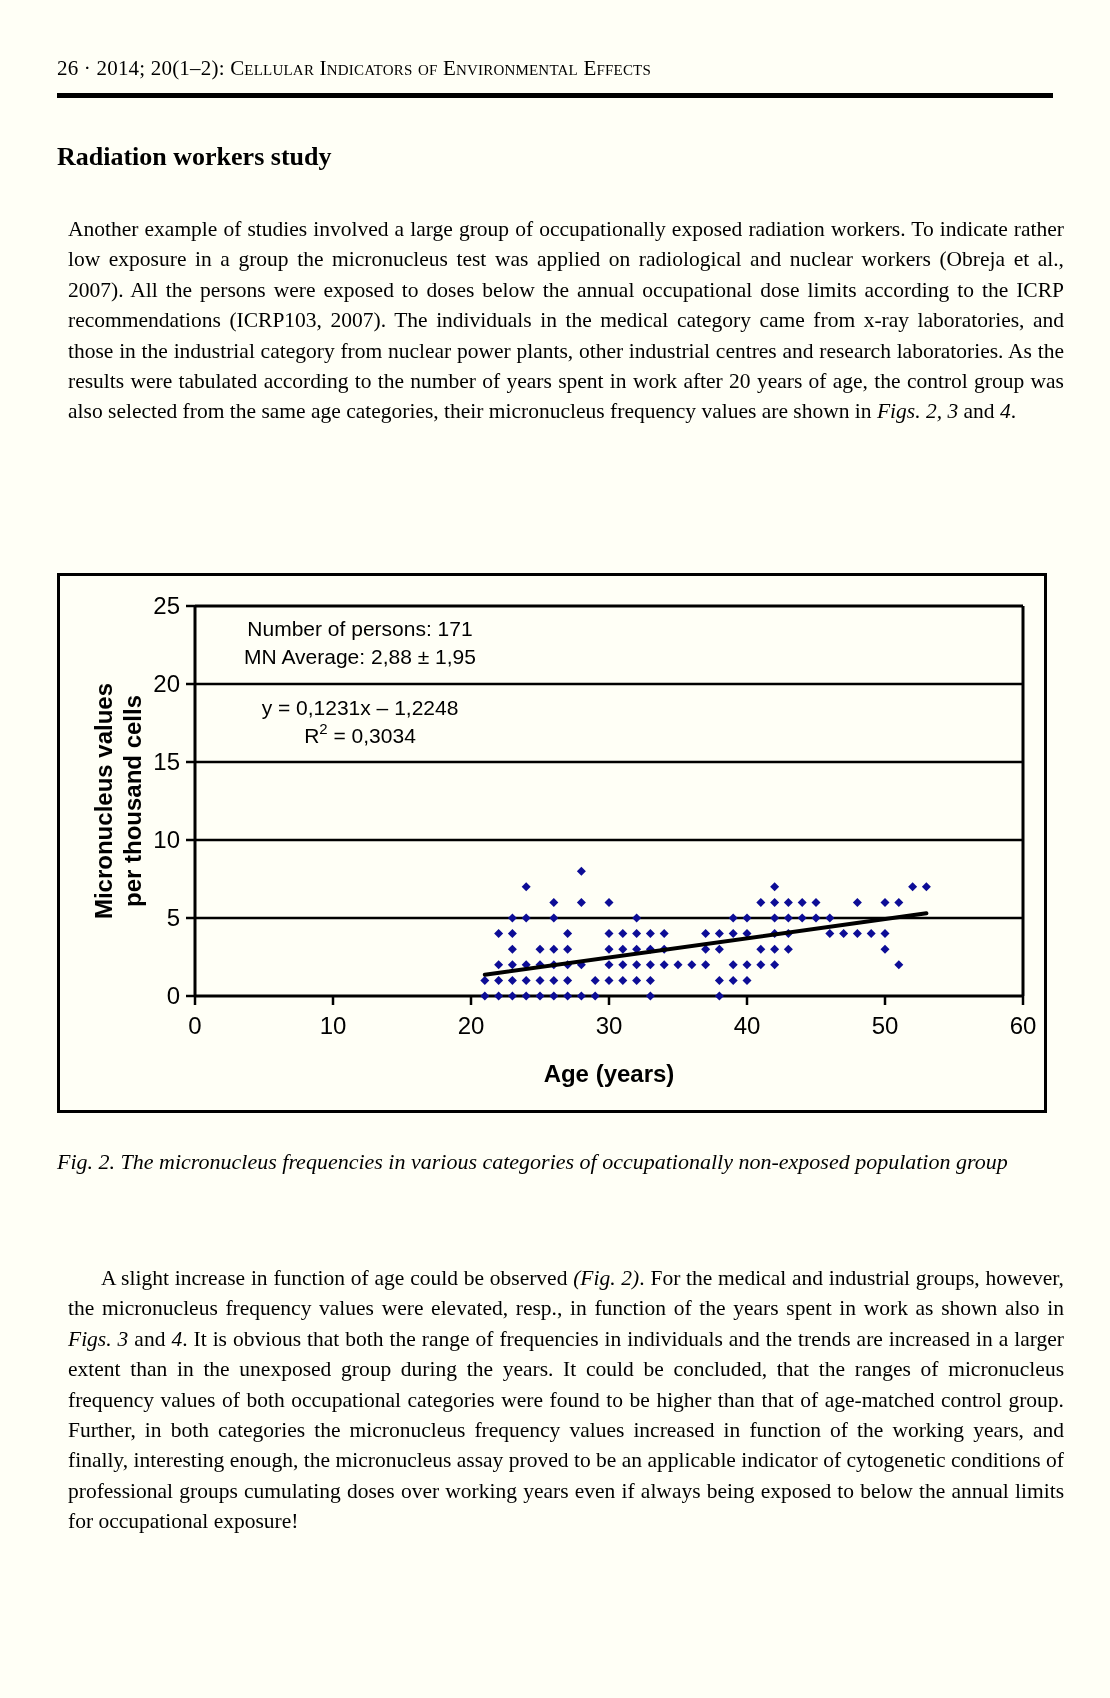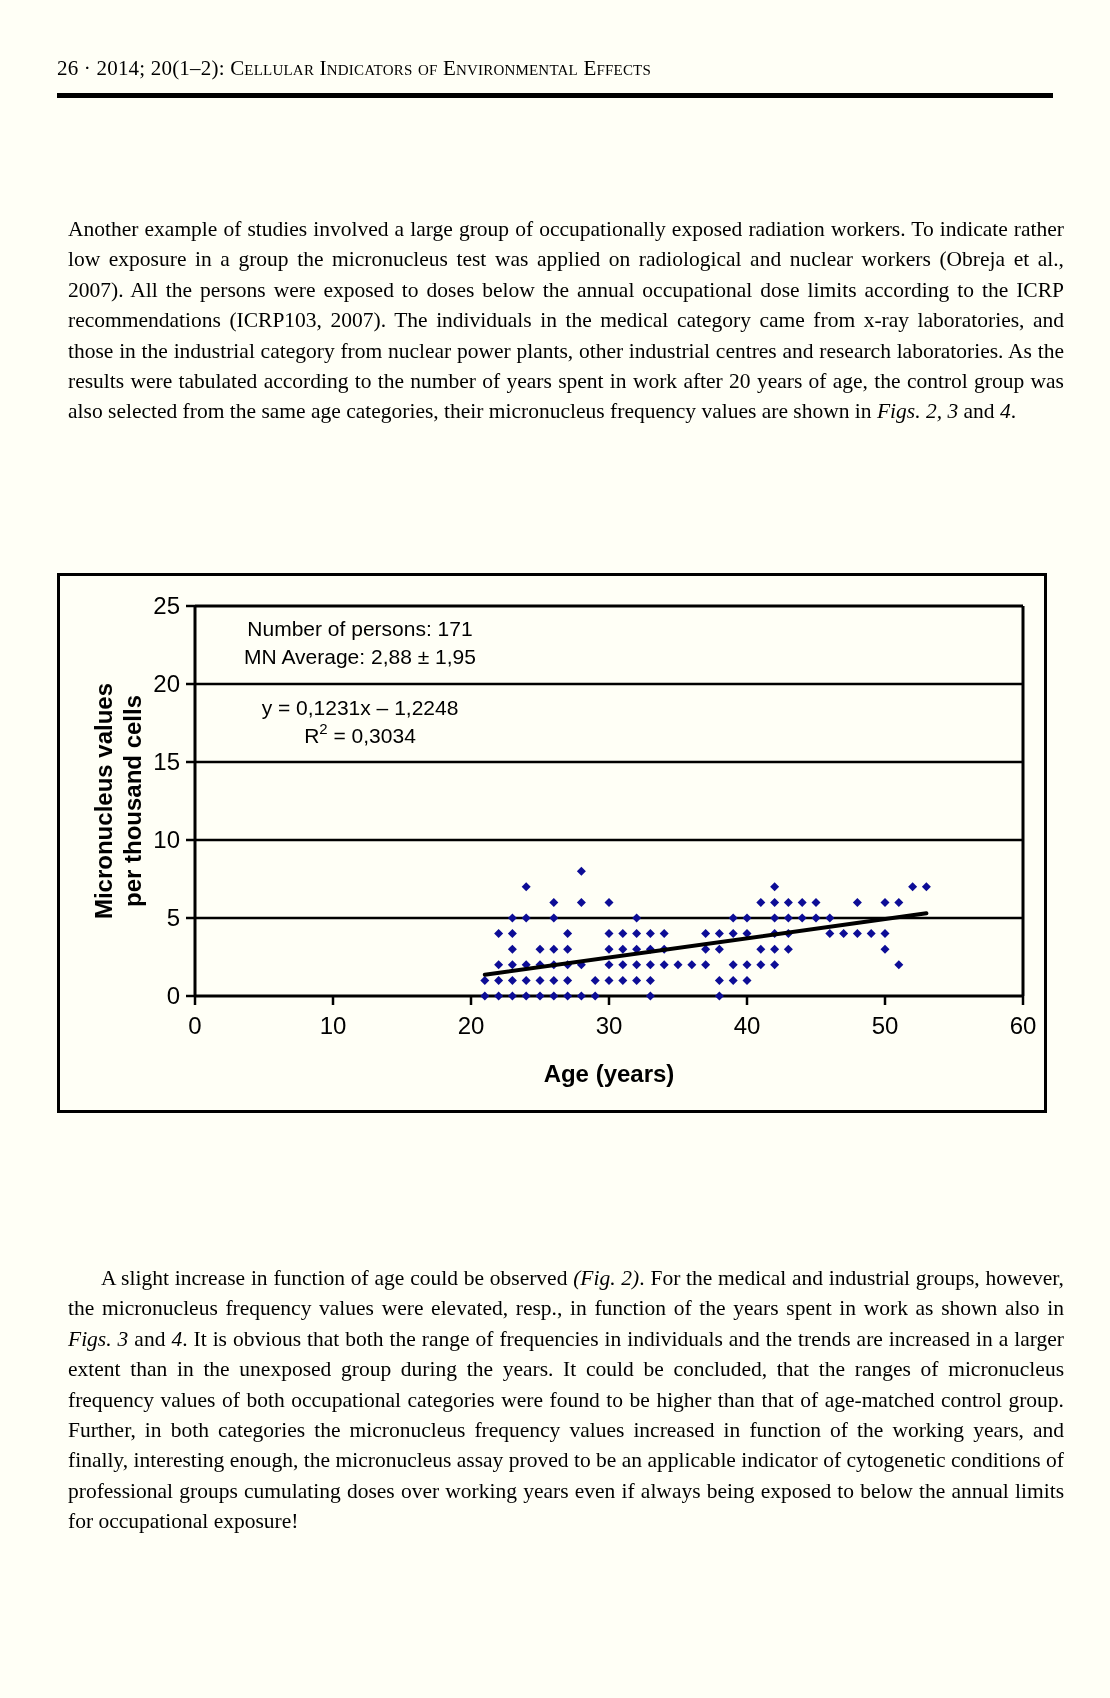--- a/index.html
+++ b/index.html
@@ -26,20 +26,21 @@
 </head>
 <body>
 
 <div class="page">
 
   <div class="running-header">
     <span>26 · 2014; 20(1–2): </span><span class="sc">Cellular Indicators of Environmental Effects</span>
   </div>
   <div class="header-rule"></div>
 
+  <h1 class="section-heading">Radiation workers study</h1>
 
   <p class="body-par par1"><span>Another example of studies involved a large group of occupationally exposed radiation workers. To indicate rather low exposure in a group the micronucleus test was applied on radiological and nuclear workers (Obreja et al., 2007). All the persons were exposed to doses below the annual occupational dose limits according to the ICRP recommendations (ICRP103, 2007). The individuals in the medical category came from x-ray laboratories, and those in the industrial category from nuclear power plants, other industrial centres and research laboratories. As the results were tabulated according to the number of years spent in work after 20 years of age, the control group was also selected from the same age categories, their micronucleus frequency values are shown in </span><span style="font-style: italic;">Figs. 2, 3</span><span> and </span><span style="font-style: italic;">4</span><span>.</span></p>
 
   <div class="figure-box">
     <svg id="chart" width="984" height="534" viewBox="0 0 984 534">
         <line x1="135" x2="963" y1="420" y2="420" stroke="#000" stroke-width="3"></line>
         <line x1="126" x2="135" y1="420" y2="420" stroke="#000" stroke-width="2.5"></line>
         <text x="120" y="428" text-anchor="end" class="tick">0</text>
         <line x1="135" x2="963" y1="342" y2="342" stroke="#000" stroke-width="2.5"></line>
         <line x1="126" x2="135" y1="342" y2="342" stroke="#000" stroke-width="2.5"></line>
@@ -182,16 +183,17 @@
         <path d="M 838.8 321.9 L 843.3 326.4 L 838.8 330.9 L 834.3 326.4 Z" fill="#0d0d96"></path>
         <path d="M 466.2 306.3 L 470.7 310.8 L 466.2 315.3 L 461.7 310.8 Z" fill="#0d0d96"></path>
         <path d="M 714.6 306.3 L 719.1 310.8 L 714.6 315.3 L 710.1 310.8 Z" fill="#0d0d96"></path>
         <path d="M 852.6 306.3 L 857.1 310.8 L 852.6 315.3 L 848.1 310.8 Z" fill="#0d0d96"></path>
         <path d="M 866.4 306.3 L 870.9 310.8 L 866.4 315.3 L 861.9 310.8 Z" fill="#0d0d96"></path>
         <path d="M 521.4 290.7 L 525.9 295.2 L 521.4 299.7 L 516.9 295.2 Z" fill="#0d0d96"></path>
         <line x1="424.8" y1="398.784" x2="866.4" y2="337.32" stroke="#000000" stroke-width="4" stroke-linecap="round"></line>
       </svg>
   </div>
 
+  <p class="caption"><span style="font-style: italic;">Fig. 2. The micronucleus frequencies in various categories of occupationally non-exposed population group</span></p>
 
   <p class="body-par par2"><span>A slight increase in function of age could be observed </span><span style="font-style: italic;">(Fig. 2)</span><span>. For the medical and industrial groups, however, the micronucleus frequency values were elevated, resp., in function of the years spent in work as shown also in </span><span style="font-style: italic;">Figs. 3</span><span> and </span><span style="font-style: italic;">4</span><span>. It is obvious that both the range of frequencies in individuals and the trends are increased in a larger extent than in the unexposed group during the years. It could be concluded, that the ranges of micronucleus frequency values of both occupational categories were found to be higher than that of age-matched control group. Further, in both categories the micronucleus frequency values increased in function of the working years, and finally, interesting enough, the micronucleus assay proved to be an applicable indicator of cytogenetic conditions of professional groups cumulating doses over working years even if always being exposed to below the annual limits for occupational exposure!</span></p>
 
 </div>
 
 </body></html>

